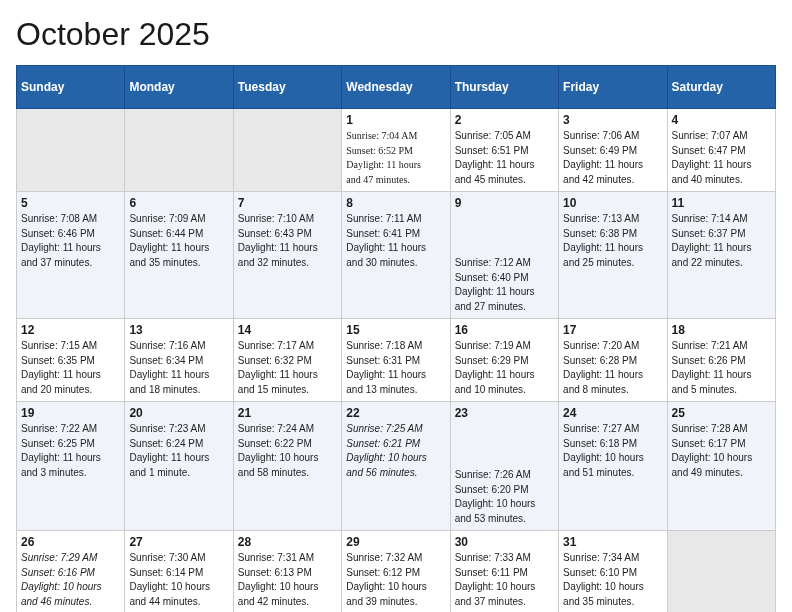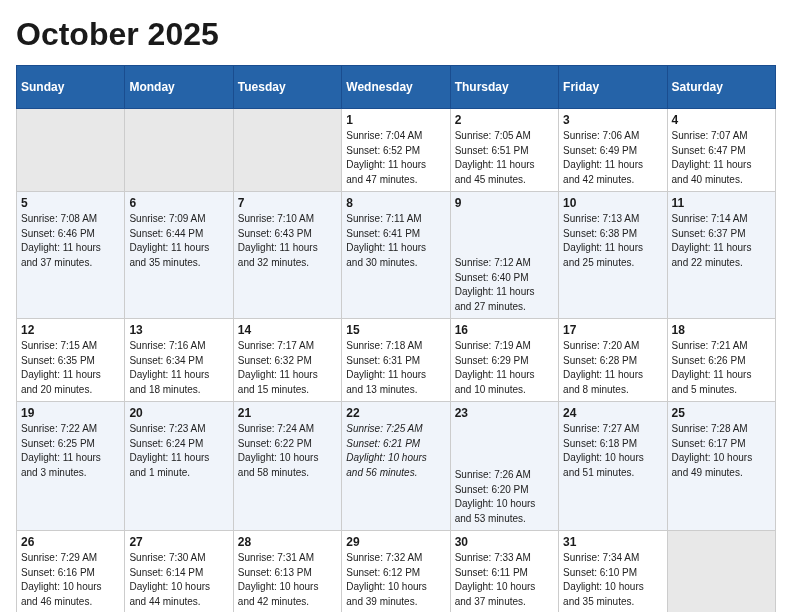--- a/index.html
+++ b/index.html
@@ -32,21 +32,21 @@
     }
     .logo-icon {
       width: 32px;
       height: 32px;
     }
     .title-block {
       text-align: right;
     }
     .month-title {
       font-size: 32px;
-      font-weight: bold;
+      font-weight: normal;
       color: #1a1a1a;
     }
     .location-title {
       font-size: 14px;
       color: #444;
     }
     table {
       width: 100%;
       border-collapse: collapse;
       font-size: 10.5px;
@@ -109,21 +109,21 @@
         <th>Saturday</th>
       </tr>
   </thead>
   <tbody id="calendar-body">
   <tr>
         <td class="empty-cell"></td>
         <td class="empty-cell"></td>
         <td class="empty-cell"></td>
         <td>
           <div class="day-num">1</div>
-          <div class="day-detail" style="white-space: pre-line;">Sunrise: 7:04 AM
+          <div class="day-detail" style="white-space: pre-line; font-family: Liberation Serif, serif;">Sunrise: 7:04 AM
 Sunset: 6:52 PM
 Daylight: 11 hours
 and 47 minutes.</div>
         </td>
         <td>
           <div class="day-num">2</div>
           <div class="day-detail" style="white-space: pre-line;">Sunrise: 7:05 AM
 Sunset: 6:51 PM
 Daylight: 11 hours
 and 45 minutes.</div>
@@ -292,21 +292,21 @@
           <div class="day-num">25</div>
           <div class="day-detail" style="white-space: pre-line;">Sunrise: 7:28 AM
 Sunset: 6:17 PM
 Daylight: 10 hours
 and 49 minutes.</div>
         </td>
       </tr>
       <tr>
         <td>
           <div class="day-num">26</div>
-          <div class="day-detail" style="white-space: pre-line;">Sunrise: 7:29 AM
+          <div class="day-detail" style="white-space: pre-line; font-style: italic;">Sunrise: 7:29 AM
 Sunset: 6:16 PM
 Daylight: 10 hours
 and 46 minutes.</div>
         </td>
         <td>
           <div class="day-num">27</div>
           <div class="day-detail" style="white-space: pre-line;">Sunrise: 7:30 AM
 Sunset: 6:14 PM
 Daylight: 10 hours
 and 44 minutes.</div>

